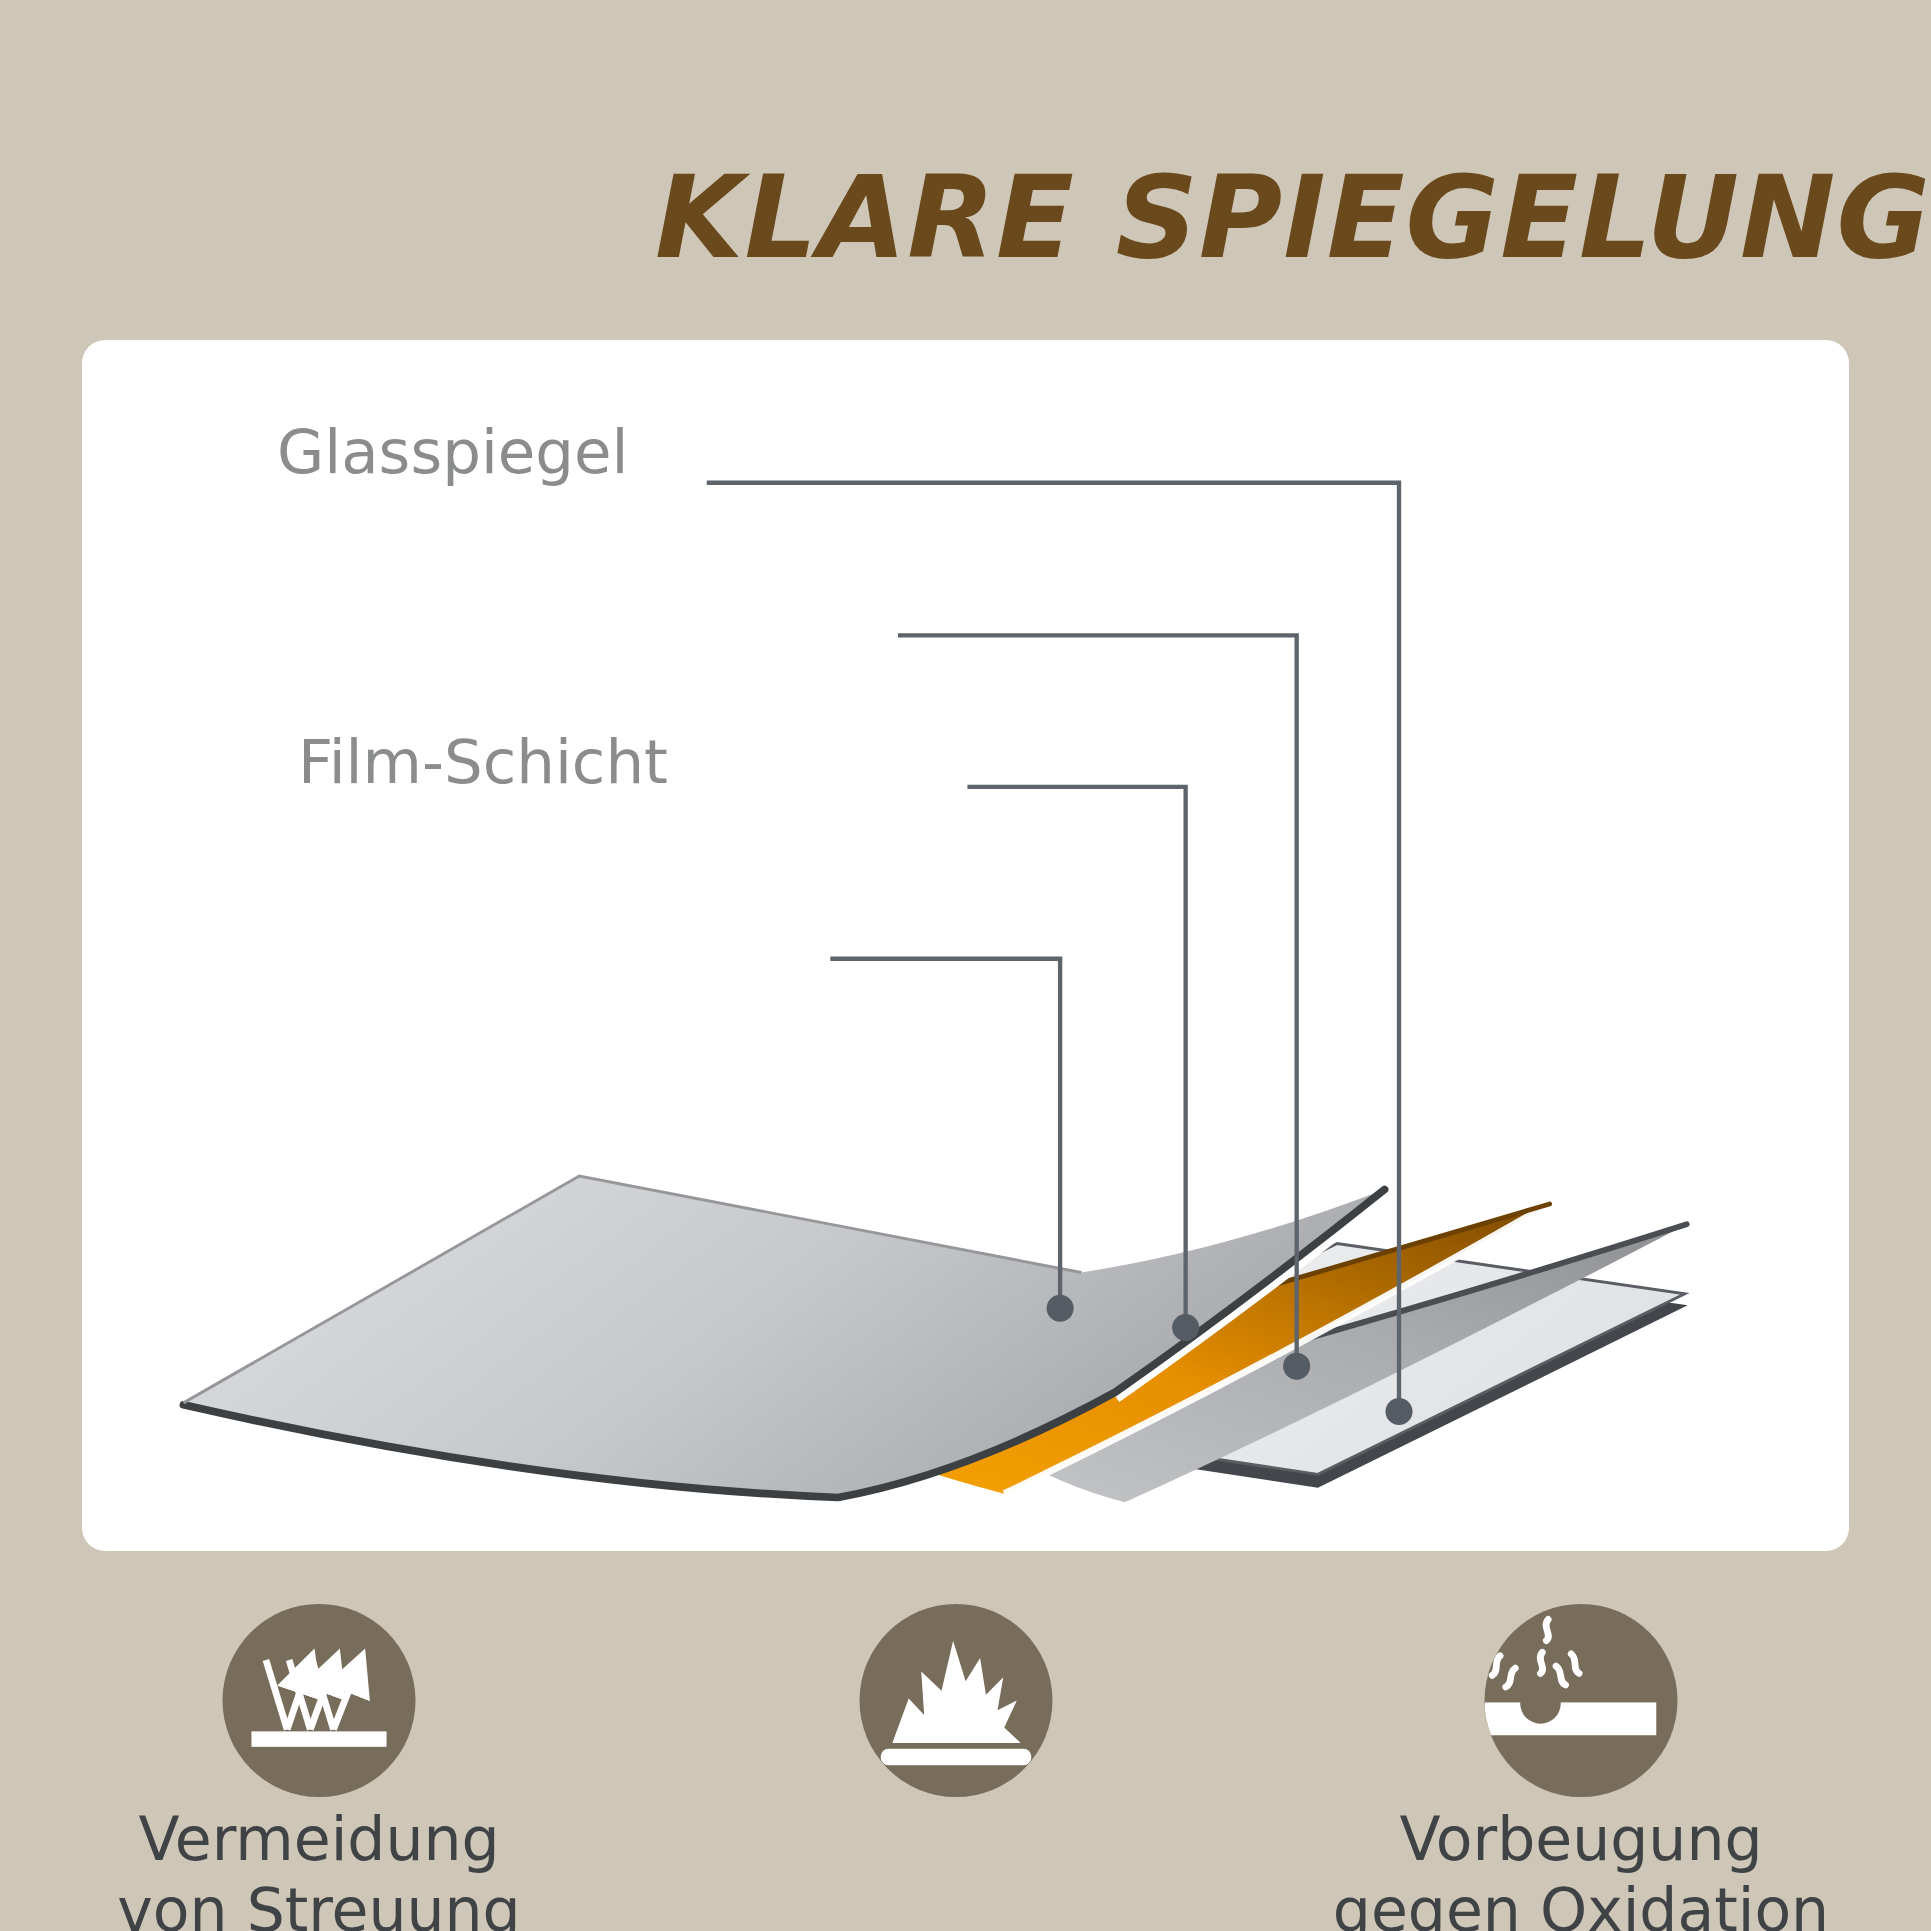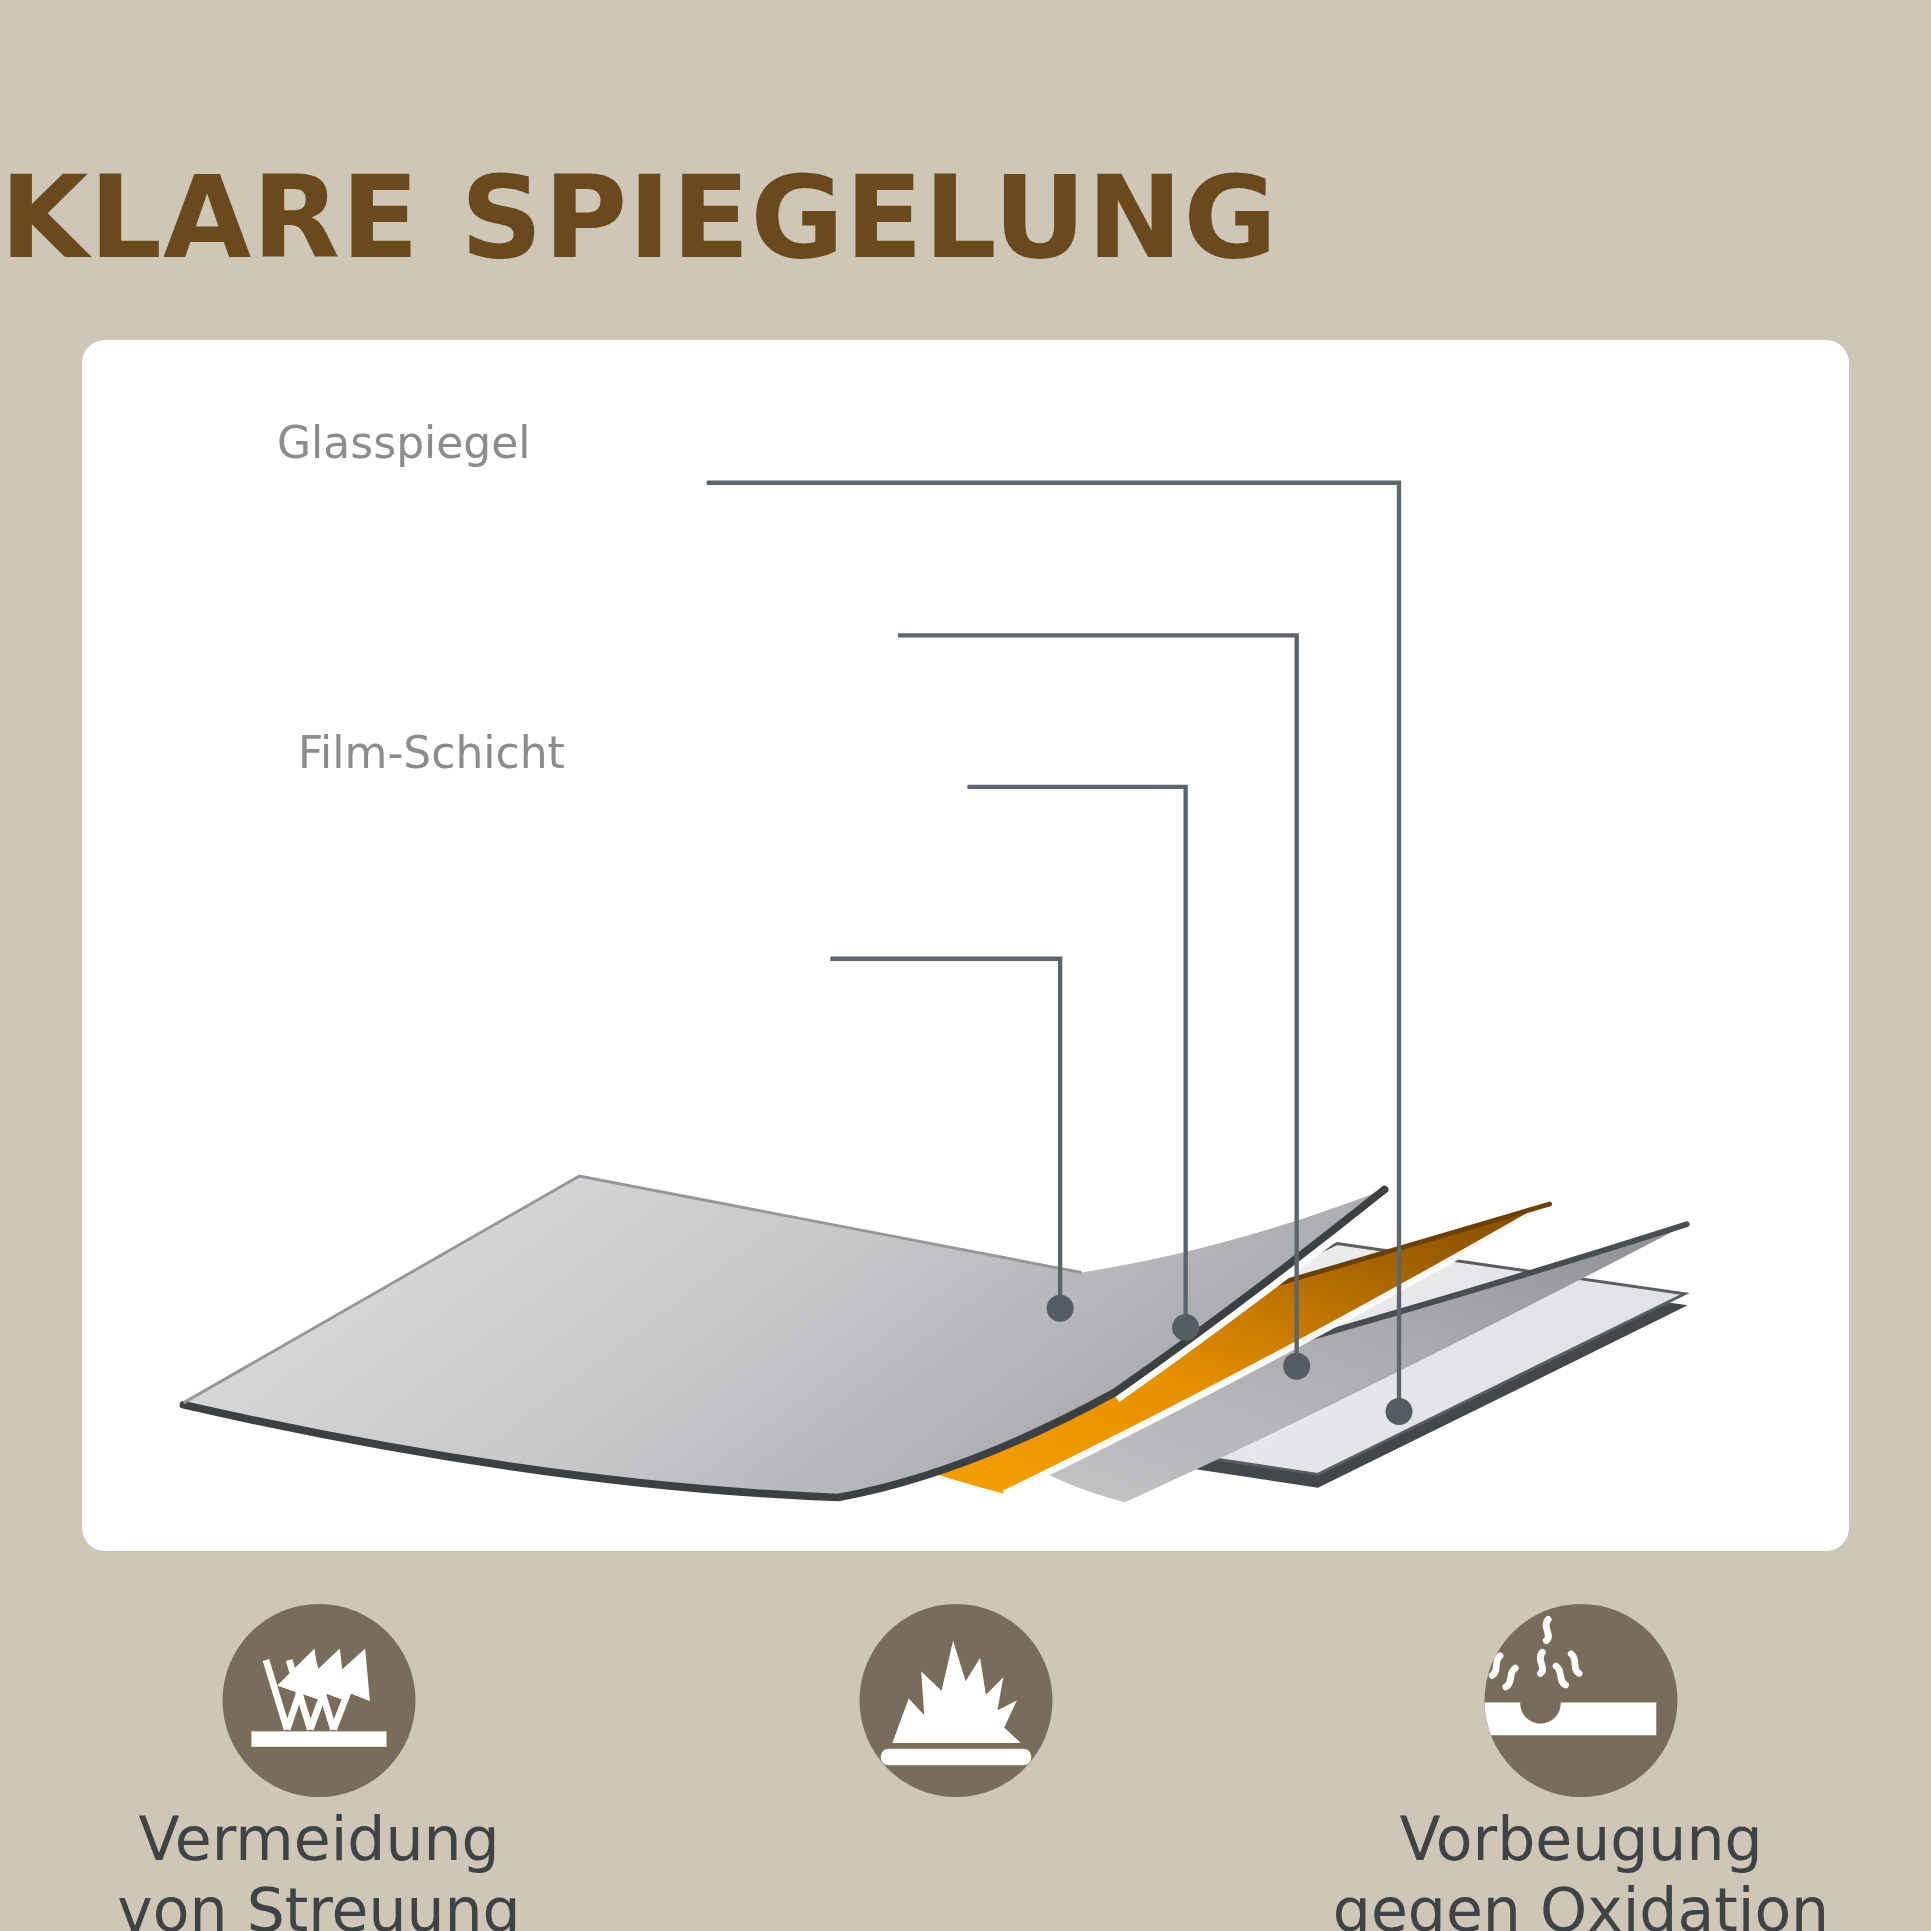--- a/index.html
+++ b/index.html
@@ -5,35 +5,35 @@
   html,body{margin:0;padding:0;}
   body{
     width:1931px;height:1931px;
     background:#cec6b7;
     font-family:"DejaVu Sans","Liberation Sans",sans-serif;
     position:relative;overflow:hidden;
   }
   .page{position:absolute;inset:0;}
   .title{
     position:absolute;top:85px;left:0;width:100%;
-    text-align:left;
+    text-align:right;
     font-size:114px;line-height:1;
-    font-weight:bold;
+    font-weight:bold;font-style:italic;
     letter-spacing:1px;
     color:#6a4a1d;
     white-space:nowrap;
   }
   .panel{
     position:absolute;left:82px;top:340px;width:1767px;height:1211px;
     background:#ffffff;border-radius:23px;
   }
   .diagram-svg{position:absolute;left:0;top:0;width:1931px;height:1931px;}
   .layer-label{
     position:absolute;
-    font-size:44px;line-height:1;
+    font-size:61px;line-height:1;
     color:#8a8c8e;
     white-space:nowrap;
   }
   .ll-glas{left:277px;top:421px;}
   .ll-refl{left:164px;top:577px;}
   .ll-film{left:277px;top:731px;margin-left:21px;}
   .ll-farb{left:277px;top:902px;}
   .feature{
     position:absolute;top:1604px;width:695px;
     transform:translateX(-50%);

